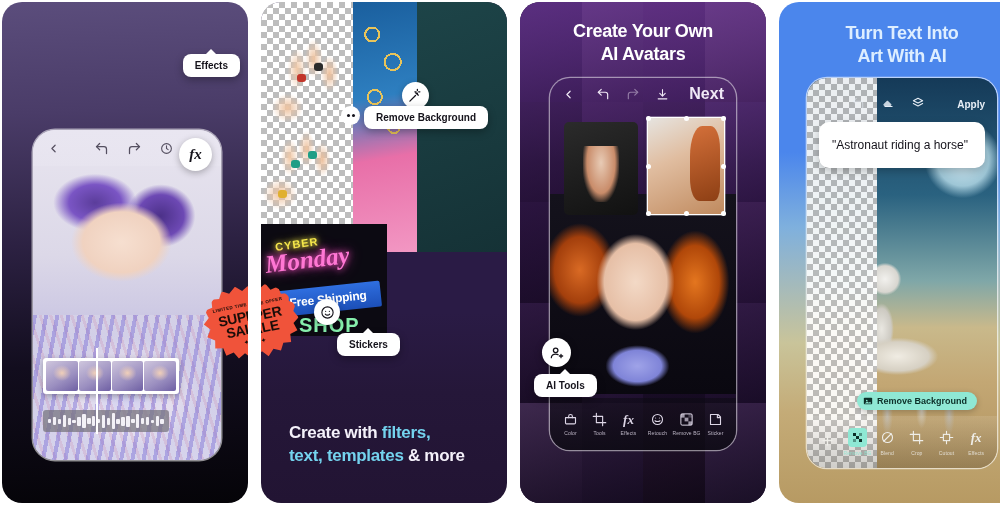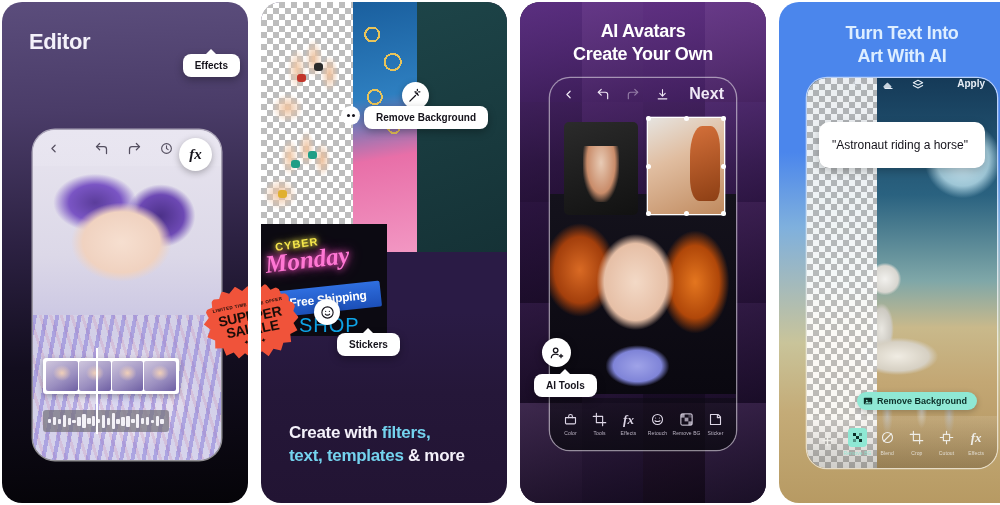--- a/index.html
+++ b/index.html
@@ -156,22 +156,22 @@
     color:#f5e94a; transform:rotate(-8deg); letter-spacing:1px;
     text-shadow:0 0 5px #f5e94a,0 0 10px rgba(245,233,74,.6); }
   .monday{ position:absolute; left:4px; top:22px; font-size:25px; font-weight:700;
     font-style:italic; color:#ff77d4; transform:rotate(-7deg);
     font-family:"Liberation Serif",serif;
     text-shadow:0 0 6px #ff52c6,0 0 13px rgba(255,82,198,.7); }
   .ship{ position:absolute; left:14px; top:62px; width:106px; height:26px;
     background:linear-gradient(180deg,#2f6fe0,#1c4fb8); transform:rotate(-6deg);
     border-radius:2px; color:#fff; font-size:12px; font-weight:700;
     display:flex; align-items:center; justify-content:center; letter-spacing:-.2px; }
-  .shop{ position:absolute; left:38px; top:90px; font-size:20px; font-weight:400;
-    color:#0ea5e9; letter-spacing:1px; }
+  .shop{ position:absolute; left:38px; top:90px; font-size:20px; font-weight:700;
+    color:#86efac; letter-spacing:1px; }
   .p2-badge{ left:-40px; top:282px; }
   .p2-stick{ position:absolute; left:53px; top:297px; width:26px; height:26px; border-radius:50%;
     background:#fff; display:flex; align-items:center; justify-content:center;
     box-shadow:0 2px 7px rgba(0,0,0,.3); }
   .p2-stt{ left:39px; top:331px;margin-left:37px; }
   .templates-card{
     position:absolute; left:112px; top:176px; width:146px; height:229px;
     background:#fff; border-radius:14px 0 0 14px; padding:12px 0 0 14px;
     box-shadow:0 4px 14px rgba(0,0,0,.28);
   }
@@ -255,21 +255,21 @@
   }
   .p4-horse{ position:absolute; left:8px; top:244px; width:172px; height:132px;
     background:
       radial-gradient(ellipse 52px 24px at 48% 26%, #f0ece3 0%, #d6d0c3 60%, rgba(214,208,195,0) 78%),
       radial-gradient(ellipse 8px 28px at 26% 66%, #cfc8ba, rgba(207,200,186,0) 70%),
       radial-gradient(ellipse 8px 30px at 42% 70%, #bfb8aa, rgba(191,184,170,0) 70%),
       radial-gradient(ellipse 8px 28px at 62% 66%, #cfc8ba, rgba(207,200,186,0) 70%),
       radial-gradient(ellipse 8px 30px at 78% 70%, #b8b1a3, rgba(184,177,163,0) 70%);
   }
   .p4-bar{ position:absolute; left:0; right:0; top:0; height:32px; display:flex;
-    align-items:flex-start; padding:0 12px; color:#e7eef6; }
+    align-items:flex-end; padding:0 12px; color:#e7eef6; }
   .p4-apply{ font-size:10px; font-weight:600; color:#e7eef6; }
   .p4-prompt{ position:absolute; left:12px; right:12px; top:44px; height:46px;
     background:#fff; border-radius:10px; display:flex; align-items:center; padding:0 13px;
     font-size:12px; color:#15131b; font-weight:500; box-shadow:0 3px 9px rgba(0,0,0,.22); }
   .p4-pill{ position:absolute; left:50px; bottom:58px; background:#8fe8d4; color:#0c2f28;
     border-radius:11px; font-size:9px; font-weight:700; padding:4px 10px 4px 6px;
     display:flex; align-items:center; gap:4px; box-shadow:0 2px 6px rgba(0,0,0,.22); }
   .p4-tools{ position:absolute; left:0; right:0; bottom:0; height:52px;
     display:flex; align-items:center; justify-content:space-around; padding:0 6px;
     background:linear-gradient(180deg, rgba(255,255,255,.10), rgba(40,40,40,.20)); }
@@ -278,21 +278,20 @@
   .tool .sq{ width:19px; height:19px; border-radius:4px; display:flex; align-items:center; justify-content:center; }
   .tool.active .sq{ background:#8fe8d4; color:#0c2f28; }
 </style>
 </head>
 <body>
 
 <div class="gallery">
 
   <div class="panel p1">
     <div class="p1-head">
-      <div>Editor</div>
     </div>
 
     <div class="p1-phone">
       <div class="p1-portrait"></div>
 
       <div class="p1-bar">
         <span class="ic">
           <svg width="13" height="13" viewBox="0 0 24 24" fill="none" stroke="currentColor" stroke-width="2.2" stroke-linecap="round" stroke-linejoin="round">
               <polyline points="15 18 9 12 15 6"></polyline>
             </svg>
@@ -445,22 +444,22 @@
       <div style="background:linear-gradient(160deg,#35214a,#160d22)"></div>
       <div style="background:linear-gradient(160deg,#4e3166,#221334)"></div>
       <div style="background:linear-gradient(160deg,#7d5a94,#3b2352)"></div>
       <div style="background:linear-gradient(160deg,#5c3d74,#2a1840)"></div>
       <div style="background:linear-gradient(160deg,#46294e,#1d1026)"></div>
       <div style="background:linear-gradient(160deg,#6e4a88,#33204a)"></div>
     </div>
     <div class="p3-veil"></div>
 
     <div class="p3-head">
+      <div>Create Your Own</div>
       <div>AI Avatars</div>
-      <div>Create Your Own</div>
     </div>
 
     <div class="p3-phone">
       <div class="p3-face"></div>
 
       <div class="p3-bar">
         <span class="ic">
           <svg width="13" height="13" viewBox="0 0 24 24" fill="none" stroke="currentColor" stroke-width="2.2" stroke-linecap="round" stroke-linejoin="round">
               <polyline points="15 18 9 12 15 6"></polyline>
             </svg>

